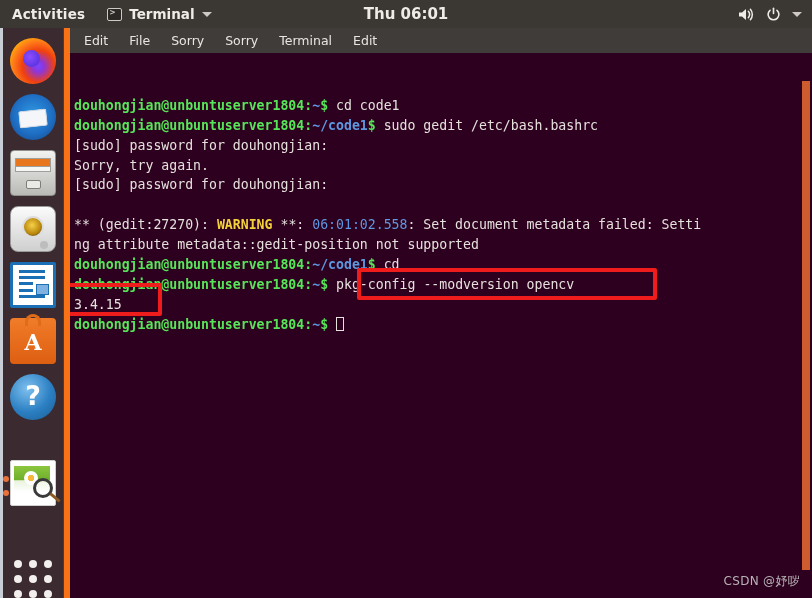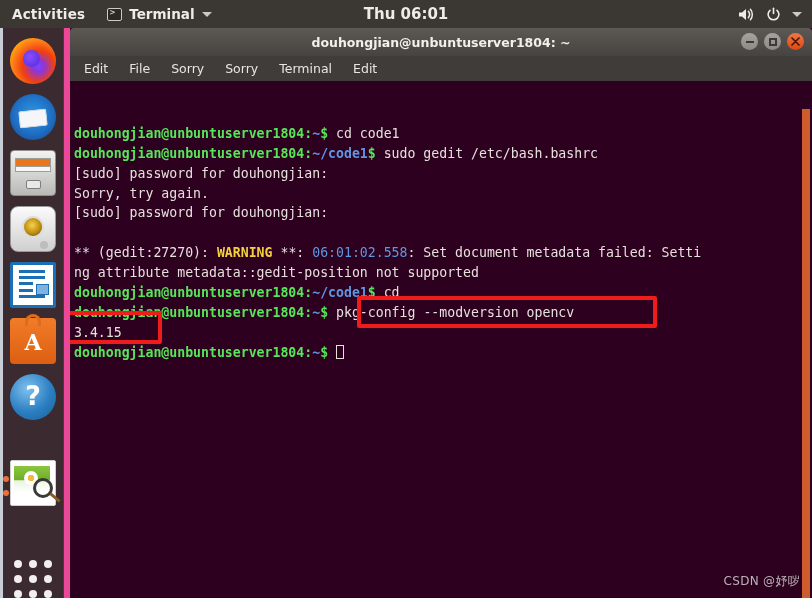--- a/index.html
+++ b/index.html
@@ -1,21 +1,21 @@
 <!DOCTYPE html>
 <html><head>
 <meta charset="utf-8">
 <style>
   * { margin:0; padding:0; box-sizing:border-box; }
   html,body {
     width:812px; height:598px; overflow:hidden;
     font-family:"DejaVu Sans", sans-serif;
     background:#2c001e;
   }
-  #screen { position:relative; width:812px; height:598px; background:#ec4899; }
+  #screen { position:relative; width:812px; height:598px; background:#f97316; }
 
   
   #topbar {
     position:absolute; left:0; top:0; width:812px; height:28px;
     background:#3b3733; display:flex; align-items:center;
     color:#e4e0dc; font-size:13.5px; font-weight:bold;
   }
   #topbar .activities { margin-left:12px; color:#efebe7; letter-spacing:.2px; }
   #topbar .appgroup { display:flex; align-items:center; margin-left:22px; gap:7px; }
   .term-mini {
@@ -226,36 +226,20 @@
         <i></i>
         <i></i>
       <i></i>
         <i></i>
         <i></i>
     </div>
   </div>
 
   <div id="term">
 
-    <div id="titlebar">
-      <span>douhongjian@unbuntuserver1804: ~</span>
-      <div id="wbtns">
-        <span class="wb min">
-            <span class="dash"></span>
-          </span>
-        <span class="wb max">
-            <span class="sq"></span>
-          </span>
-        <span class="wb cls">
-          <svg width="9" height="9" viewBox="0 0 9 9">
-            <path d="M1 1 L8 8 M8 1 L1 8" stroke="#4a1905" stroke-width="1.7" stroke-linecap="round"></path>
-          </svg>
-        </span>
-      </div>
-    </div>
 
     <div id="menubar">
       <span>Edit</span>
       <span>File</span>
       <span>Sorry</span>
       <span>Sorry</span>
       <span>Terminal</span>
       <span>Edit</span>
     </div>
 

